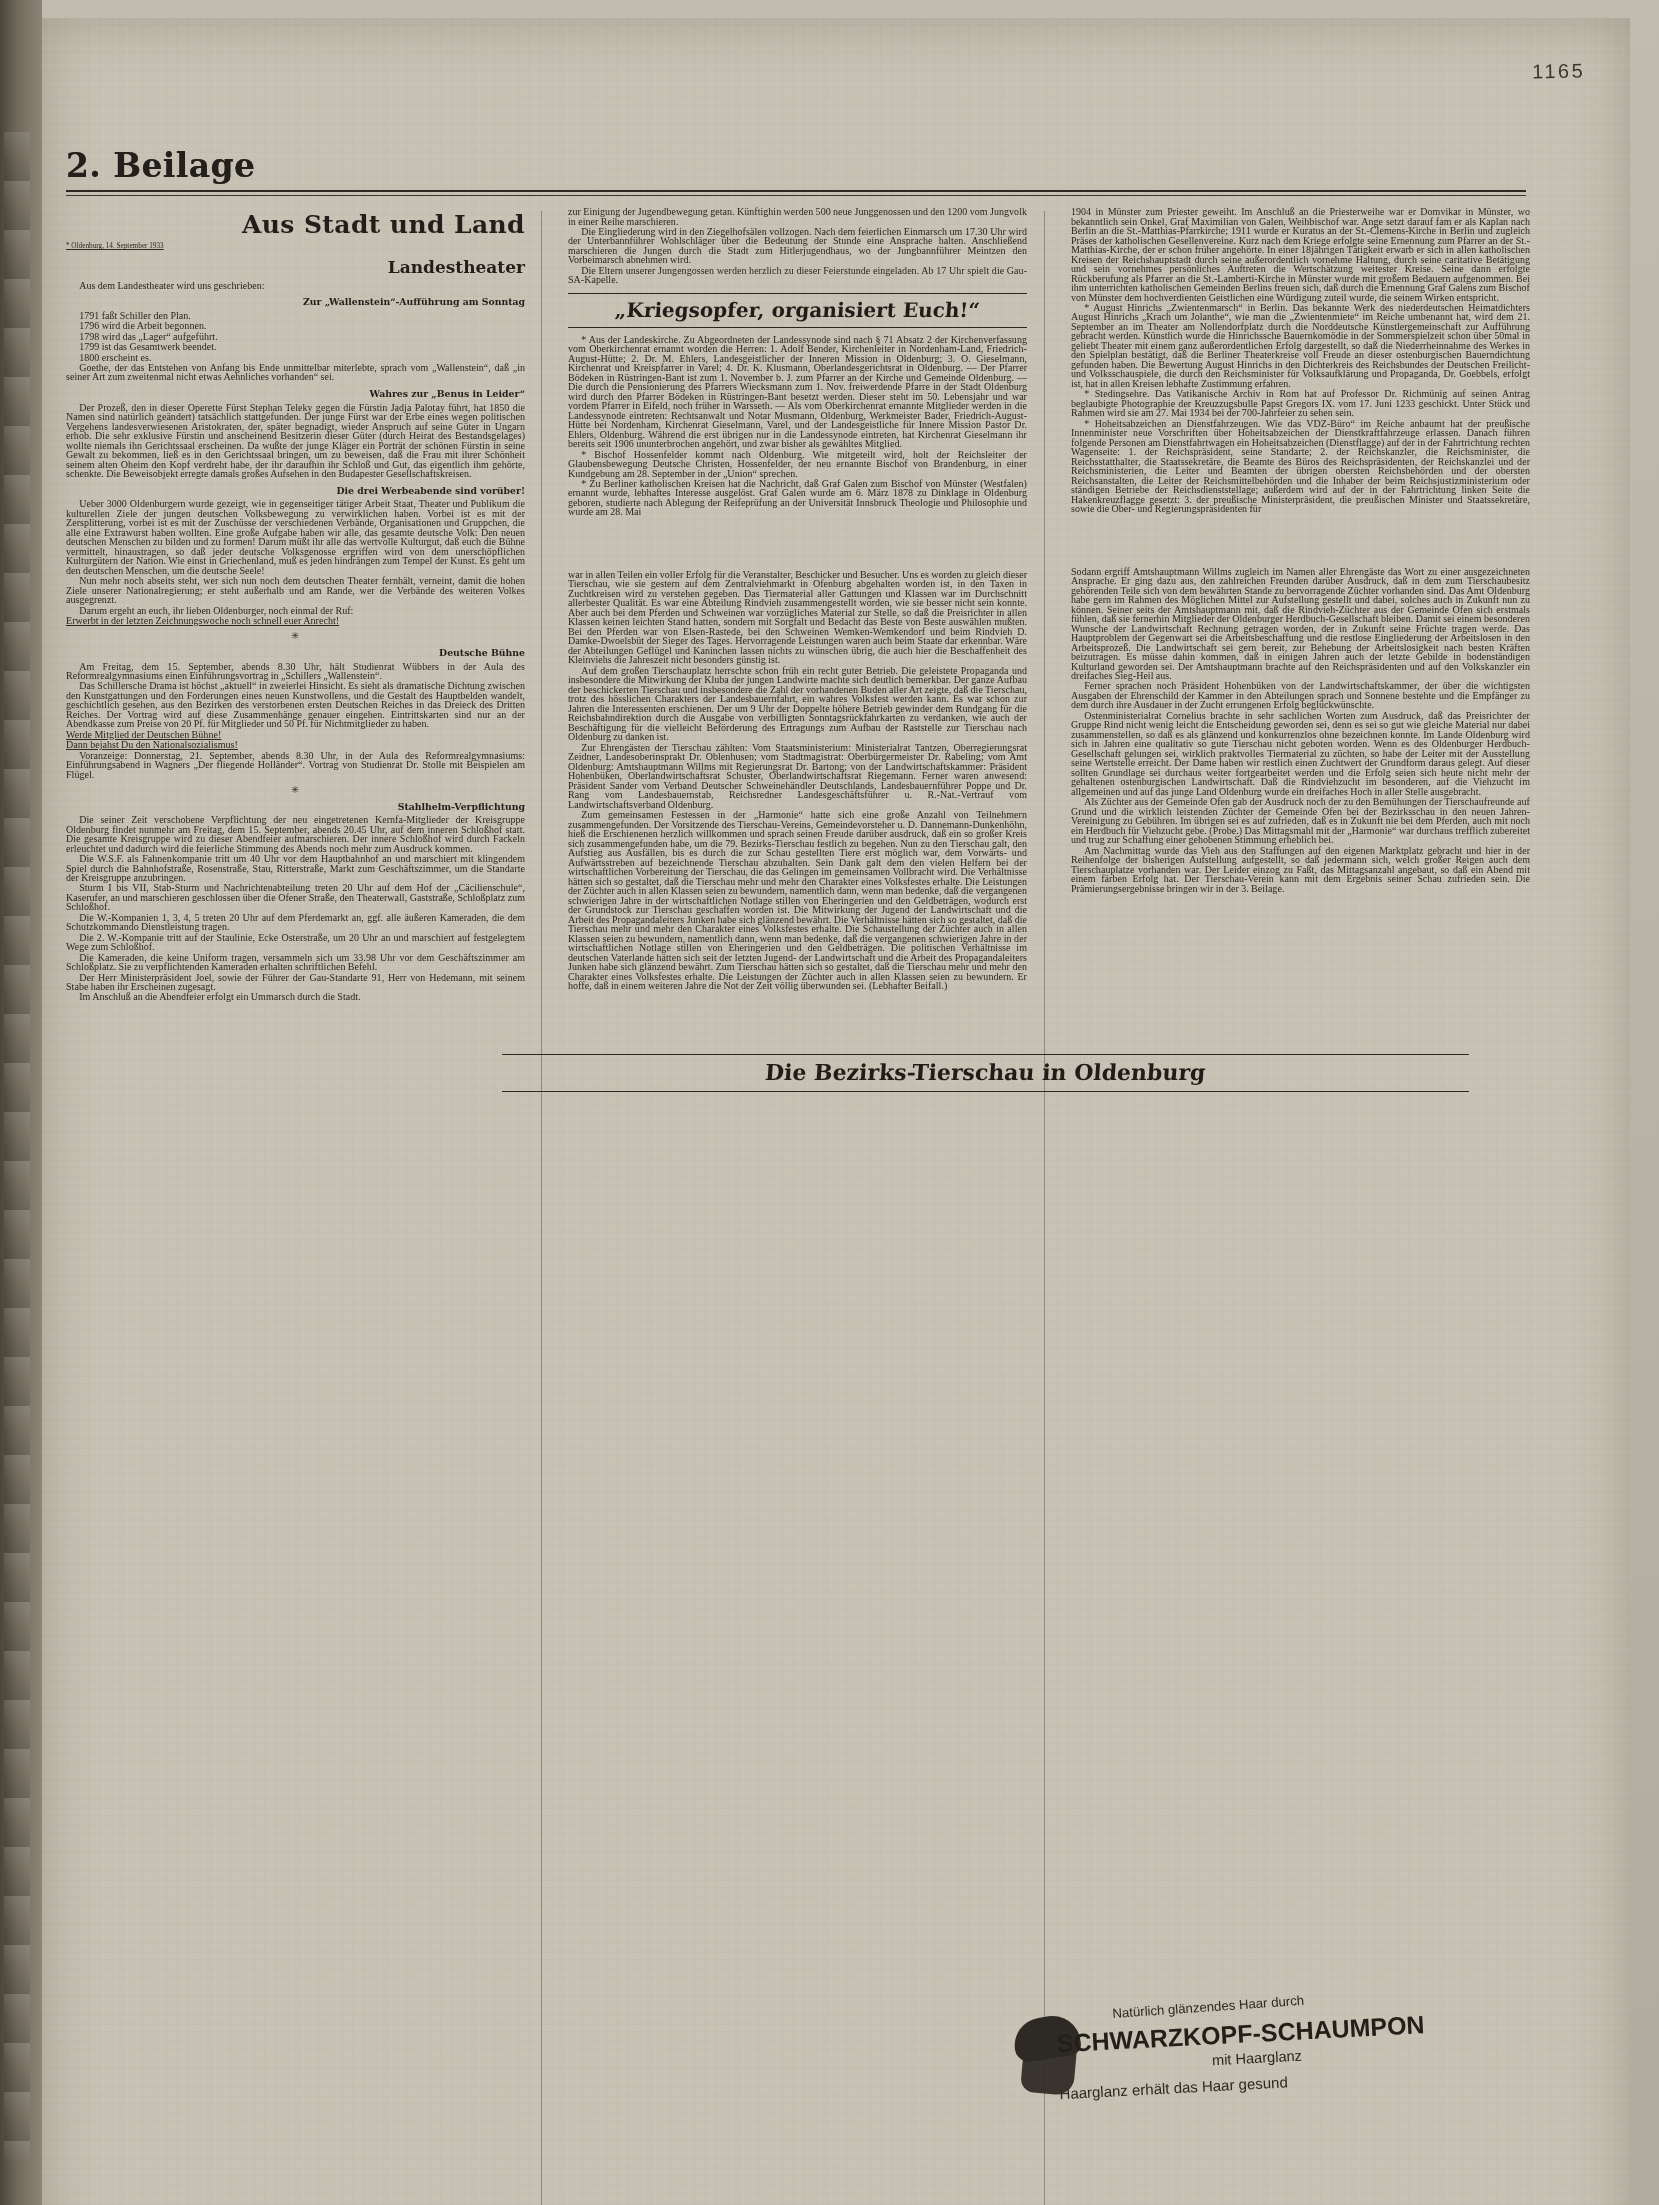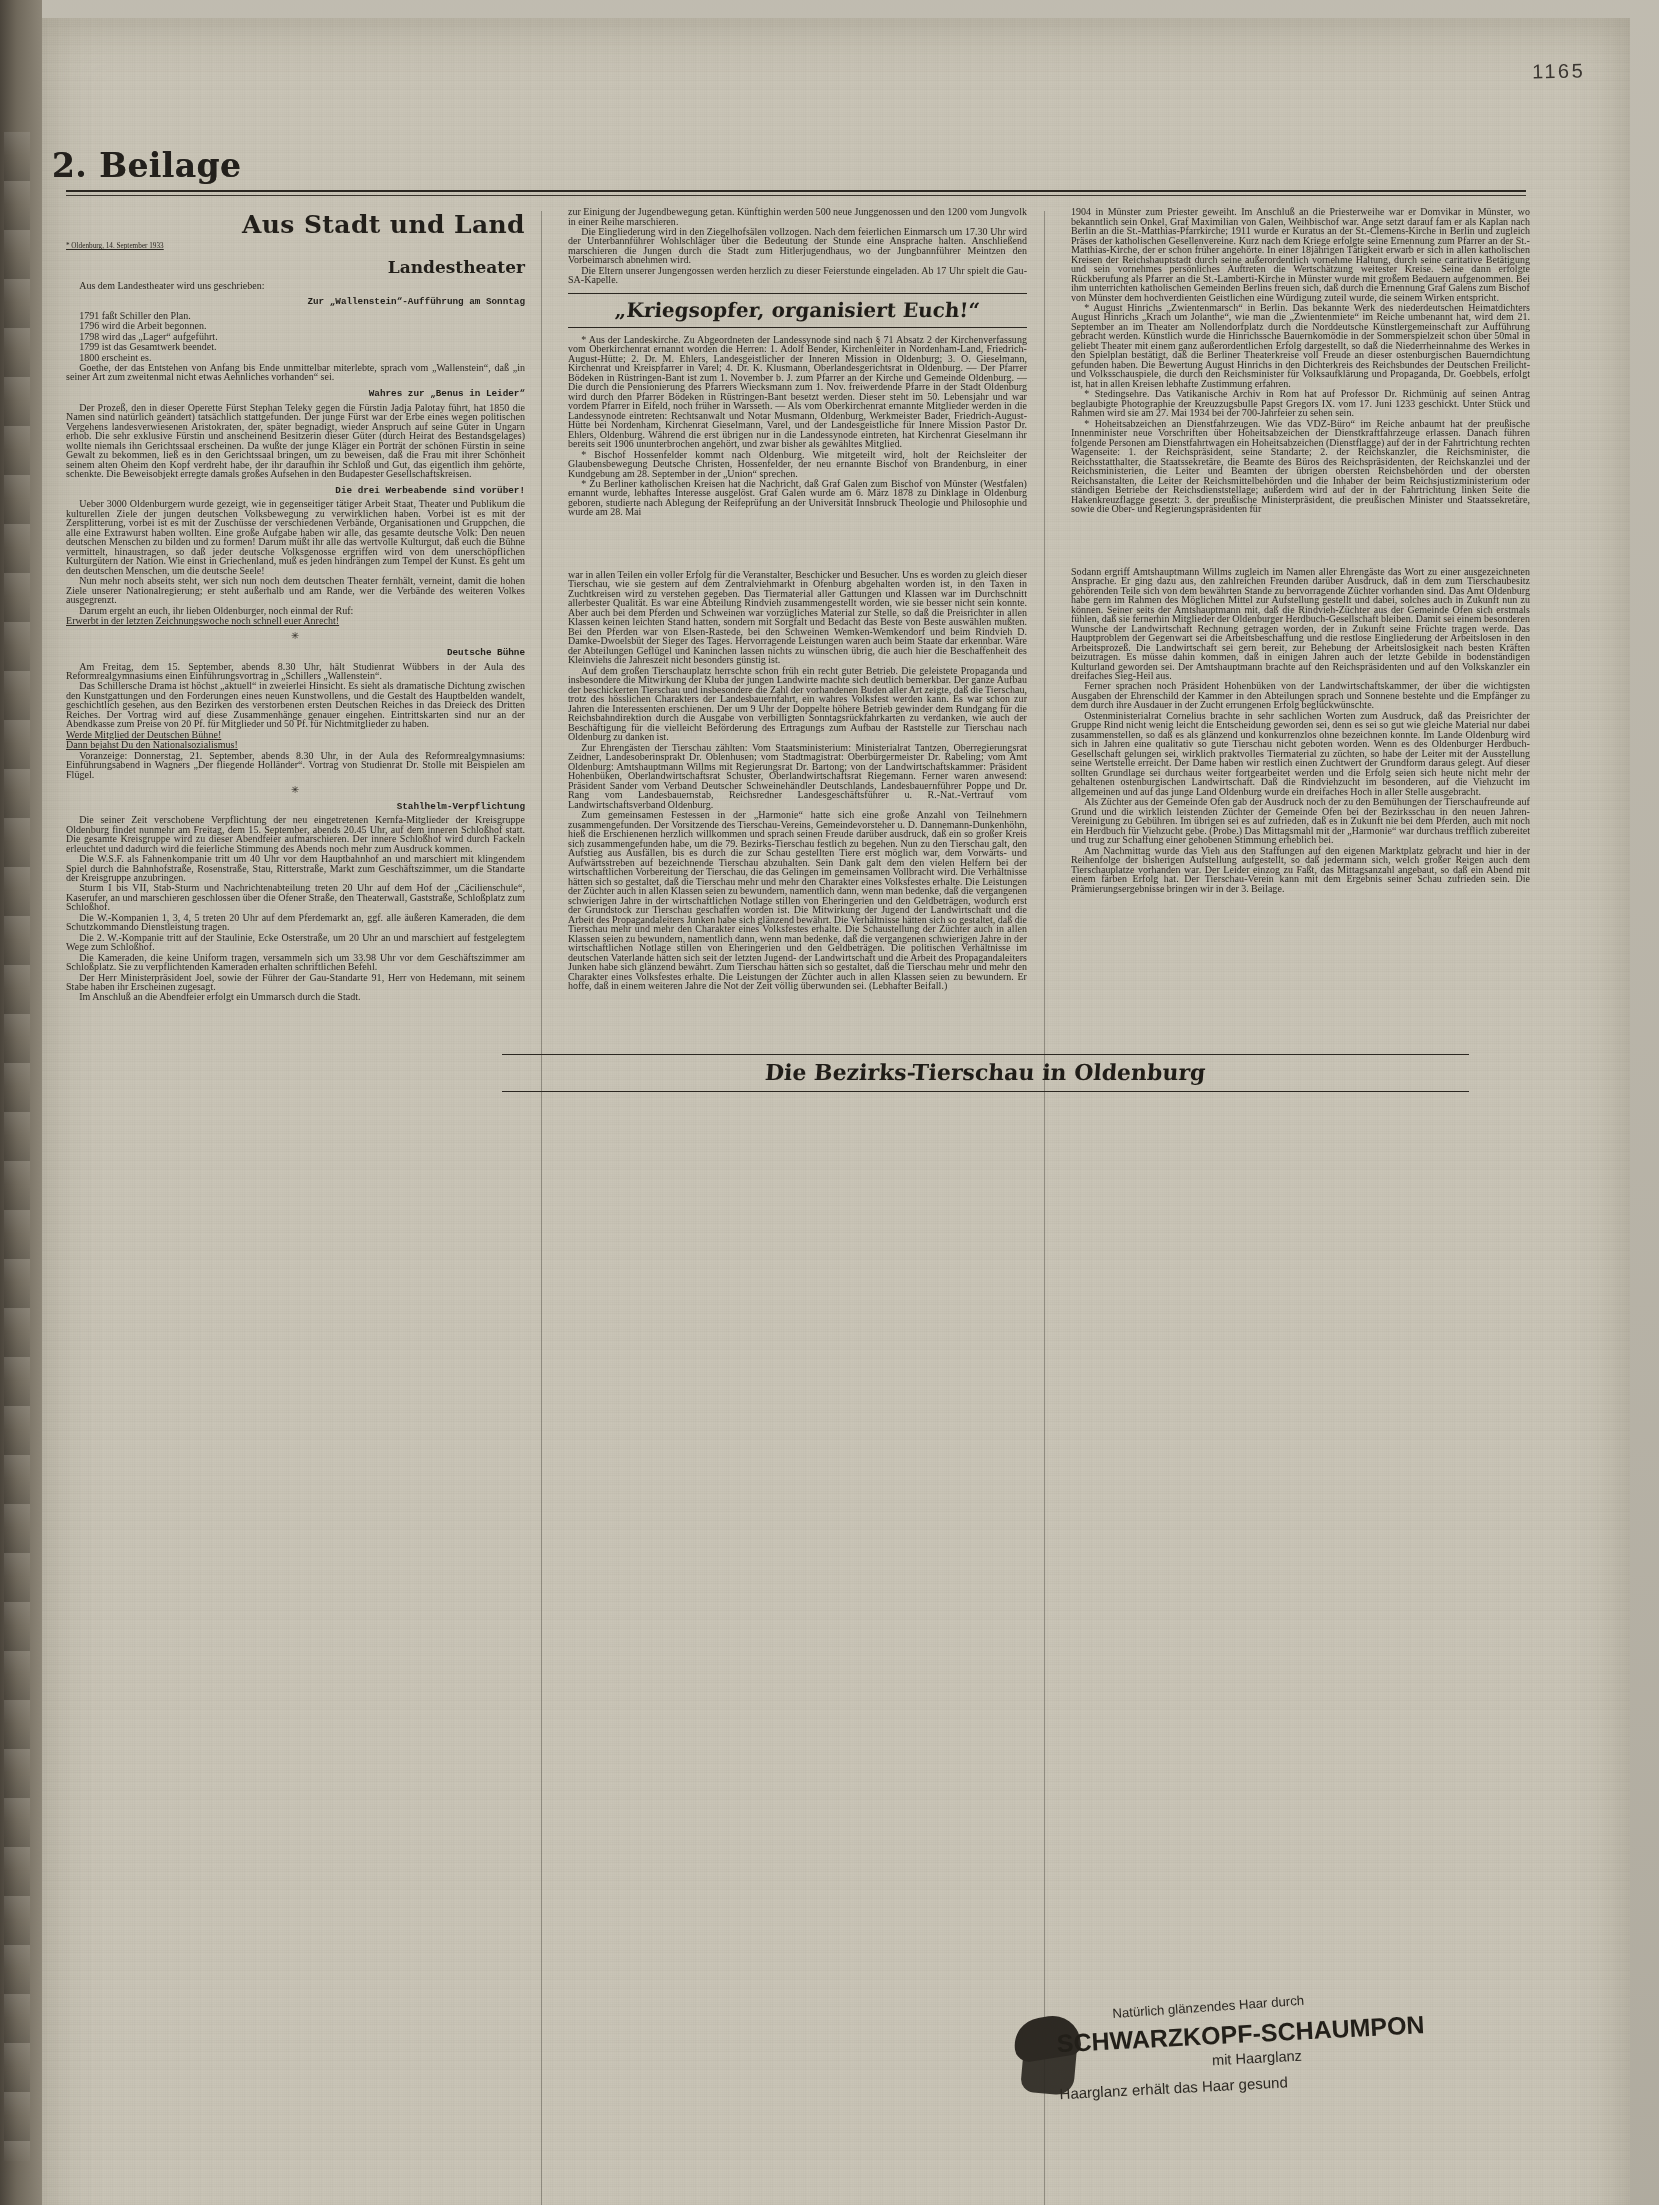--- a/index.html
+++ b/index.html
@@ -59,21 +59,21 @@
     font-family: "Liberation Sans", sans-serif;
     font-size: 20px;
     letter-spacing: 2.6px;
     color: #3a3530;
     transform: rotate(-1.2deg);
   }
 
   
   .masthead {
     position: absolute;
-    left: 52px;
+    left: 66px;
     top: 146px;
     width: 1460px;
     display: flex;
     align-items: flex-end;
     gap: 8px;
     white-space: nowrap;
   }
   .masthead .big {
     font-family: "DejaVu Serif", serif;
     font-weight: bold;
@@ -147,21 +147,21 @@
   .para.noind { text-indent: 0; }
   .h-frak {
     font-family: "DejaVu Serif", serif;
     font-weight: bold;
     text-align: right;
     color: #221f1a;
     margin: 6.2px 0 3.5px 0;
   }
   .h1 { font-size: 25px; letter-spacing: 0.4px; margin-top: 2.6px; }
   .h2 { font-size: 17px; }
-  .h3 { font-size: 9.3px; font-family: Liberation Mono, monospace; }
+  .h3 { font-size: 9.3px; }
   .center { text-align: left; text-indent: 0; text-decoration: underline; }
   .small { font-size: 7.2px; line-height: 9px; }
   .star { text-align: center; text-indent: 0; font-size: 9.7px; margin: 4.4px 0; letter-spacing: 0.9px;}
   .banner {
     border-top: 1.3px solid #2b2721;
     border-bottom: 1.3px solid #2b2721;
     margin: 8px 0 6.2px 0;
     padding: 4.4px 0 5.3px 0;
     text-align: center;
   }

